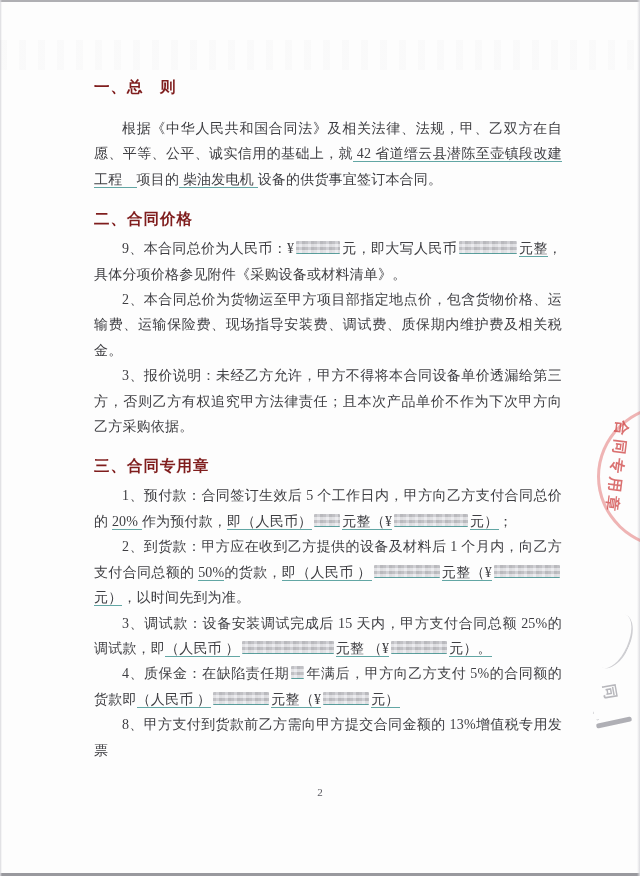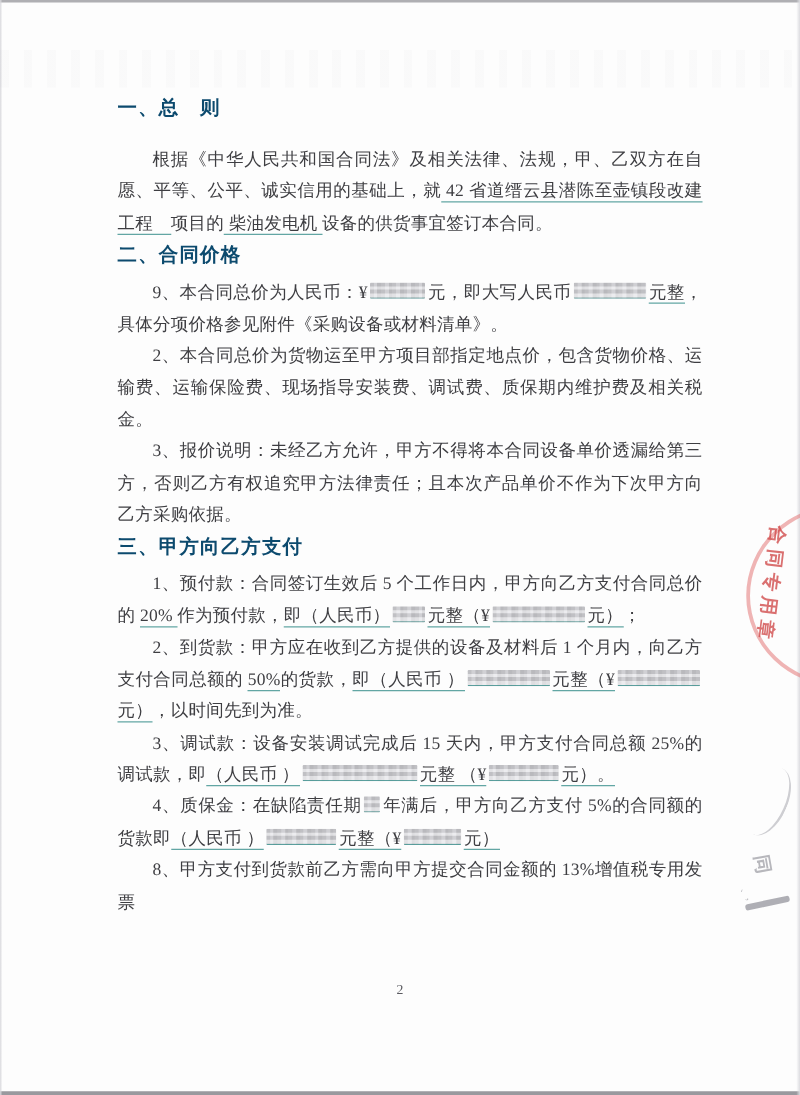--- a/index.html
+++ b/index.html
@@ -13,23 +13,23 @@
   .edge-bottom{position:absolute;bottom:0;left:0;right:0;height:3px;background:#808086;opacity:.8;}
   .edge-left{position:absolute;top:0;bottom:0;left:0;width:2px;background:linear-gradient(90deg,#d9d9dd,transparent);}
   .edge-right{position:absolute;top:0;bottom:0;right:0;width:3px;background:linear-gradient(270deg,#dcdce0,transparent);}
   .scan-noise{position:absolute;top:40px;left:0;right:0;height:30px;
     background:repeating-linear-gradient(90deg,rgba(120,120,130,.05) 0 7px,transparent 7px 19px);
     opacity:.5;}
 
   .doc{position:absolute;left:94px;top:76px;width:468px;color:#3e3e42;}
   .sec-heading{
     font-size:15.5px;line-height:22px;font-weight:600;margin:0 0 18px;
-    color:#0c4a6e;letter-spacing:1px;
+    color:#7f1d1d;letter-spacing:1px;
   }
-  .sec-heading.tight{margin:2px 0 6px;}
+  .sec-heading.tight{margin:16px 0 6px;}
   .para{
     font-size:14px;line-height:25.4px;margin:0;text-align:justify;
     text-indent:2em;letter-spacing:.2px;
   }
   .u{border-bottom:1px solid rgba(70,150,148,.85);}
   .redact{
     display:inline-block;height:12px;vertical-align:-1px;margin:0 2px;border-radius:1px;
     background:
       repeating-linear-gradient(0deg,rgba(255,255,255,.4) 0 3px,rgba(0,0,0,.07) 3px 6px),
       repeating-linear-gradient(90deg,#cfcfd3 0 3px,#e0e0e4 3px 6px,#c7c7cb 6px 9px);
@@ -77,21 +77,21 @@
   <p class="para"><span>根据《中华人民共和国合同法》及相关法律、法规，甲、乙双方在自愿、平等、公平、诚实信用的基础上，就</span><span class="u"> 42 省道缙云县潜陈至壶镇段改建工程　</span><span>项目的</span><span class="u"> 柴油发电机 </span><span>设备的供货事宜签订本合同。</span></p>
 
   <h2 class="sec-heading tight">二、合同价格</h2>
 
   <p class="para"><span>9、本合同总价为人民币：¥</span><span class="redact u rw-a"></span><span>元，即大写人民币</span><span class="redact u rw-b"></span><span class="u">元整</span><span>，具体分项价格参见附件《采购设备或材料清单》。</span></p>
 
   <p class="para">2、本合同总价为货物运至甲方项目部指定地点价，包含货物价格、运输费、运输保险费、现场指导安装费、调试费、质保期内维护费及相关税金。</p>
 
   <p class="para">3、报价说明：未经乙方允许，甲方不得将本合同设备单价透漏给第三方，否则乙方有权追究甲方法律责任；且本次产品单价不作为下次甲方向乙方采购依据。</p>
 
-  <h2 class="sec-heading tight">三、甲方向乙方支付</h2>
+  <h2 class="sec-heading tight">三、合同专用章</h2>
 
 
 
   <p class="para"><span>1、预付款：合同签订生效后 5 个工作日内，甲方向乙方支付合同总价的 </span><span class="u">20% </span><span>作为预付款，</span><span class="u">即（人民币）</span><span class="redact u rw-c"></span><span class="u">元整（¥</span><span class="redact u rw-d"></span><span class="u">元）</span><span>；</span></p>
 
   <p class="para"><span>2、到货款：甲方应在收到乙方提供的设备及材料后 1 个月内，向乙方支付合同总额的 </span><span class="u">50%</span><span>的货款，</span><span class="u">即（人民币 ）</span><span class="redact u rw-e"></span><span class="u">元整（¥</span><span class="redact u rw-e"></span><span class="u">元）</span><span>，以时间先到为准。</span></p>
 
   <p class="para"><span>3、调试款：设备安装调试完成后 15 天内，甲方支付合同总额 25%的调试款，即</span><span class="u">（人民币 ）</span><span class="redact u rw-f"></span><span class="u">元整 （¥</span><span class="redact u rw-g"></span><span class="u">元）。</span></p>
 
   <p class="para"><span>4、质保金：在缺陷责任期</span><span class="redact u rw-h"></span><span>年满后，甲方向乙方支付 5%的合同额的货款即</span><span class="u">（人民币 ）</span><span class="redact u rw-g"></span><span class="u">元整（¥</span><span class="redact u rw-i"></span><span class="u">元）</span></p>

